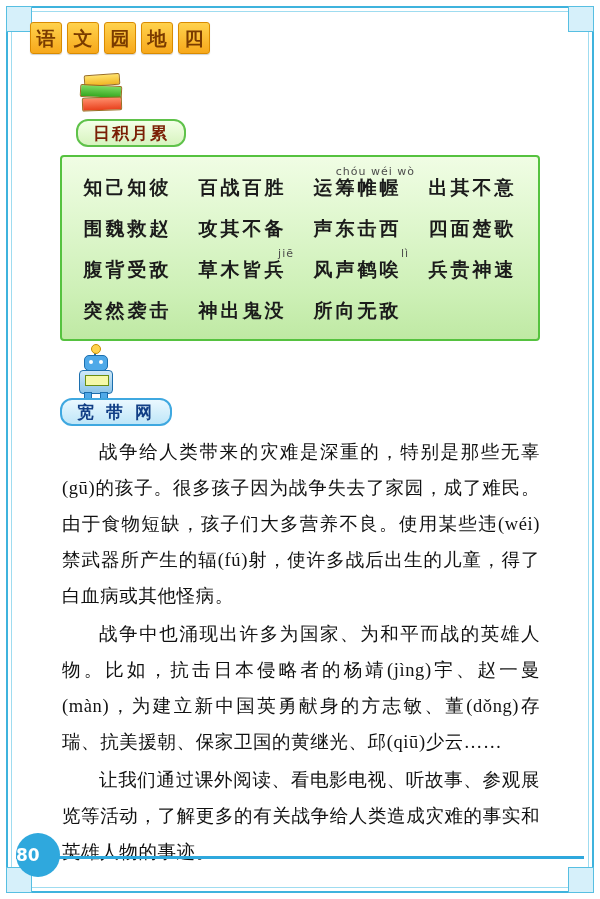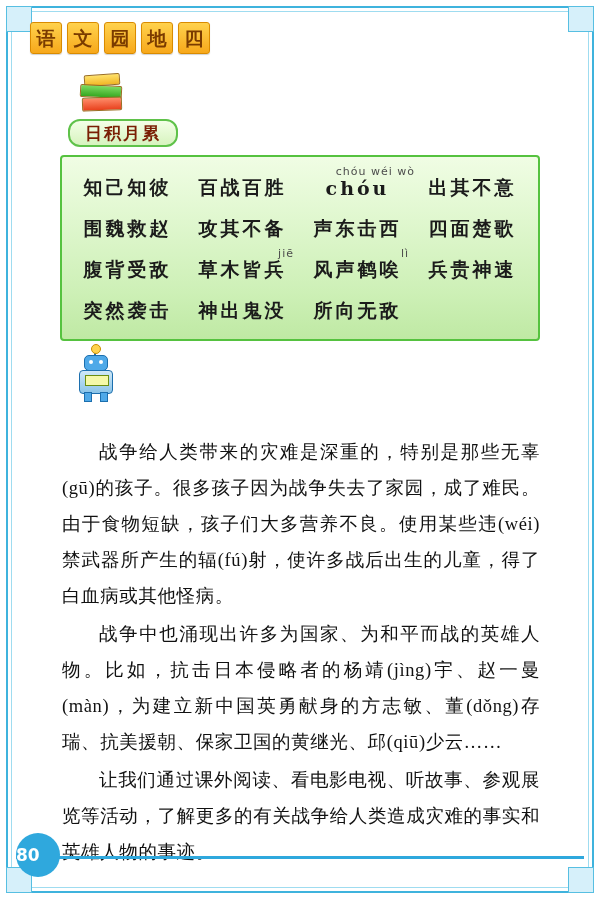--- a/index.html
+++ b/index.html
@@ -93,21 +93,21 @@
     box-sizing: border-box;
     border-radius: 12px;
     border: 2px solid #5fc24a;
     background: linear-gradient(#f3ffe7, #d7f3bf);
     color: #7a1f05;
     font-weight: bold;
     text-align: center;
     font-family: "DejaVu Sans", sans-serif;
   }
   .tag.jiyue {
-    left: 68px;
+    left: 76px;
     top: 119px;
     width: 110px;
     height: 28px;
     line-height: 25px;
     font-size: 17px;
     letter-spacing: 2px;
   }
 
   .idiom-box {
     position: absolute;
@@ -312,21 +312,21 @@
       <div class="idiom-cell">
         <span class="pinyin"></span>
         <span class="idiom-text">知己知彼</span>
       </div>
       <div class="idiom-cell">
         <span class="pinyin"></span>
         <span class="idiom-text">百战百胜</span>
       </div>
       <div class="idiom-cell">
         <span class="pinyin">chóu wéi wò</span>
-        <span class="idiom-text">chóu</span>
+        <span class="idiom-text">运筹帷幄</span>
       </div>
 
       <div class="idiom-cell">
         <span class="pinyin"></span>
         <span class="idiom-text">出其不意</span>
       </div>
       <div class="idiom-cell">
         <span class="pinyin"></span>
         <span class="idiom-text">围魏救赵</span>
       </div>
@@ -382,20 +382,21 @@
       <div class="robot-eye l"></div>
       <div class="robot-eye r"></div>
     </div>
     <div class="robot-body">
       <div class="robot-screen"></div>
     </div>
     <div class="robot-leg l"></div>
     <div class="robot-leg r"></div>
   </div>
 
+  <div class="tag kuandai">宽 带 网</div>
 
   <div class="body-text">
     <p>战争给人类带来的灾难是深重的，特别是那些无辜(gū)的孩子。很多孩子因为战争失去了家园，成了难民。由于食物短缺，孩子们大多营养不良。使用某些违(wéi)禁武器所产生的辐(fú)射，使许多战后出生的儿童，得了白血病或其他怪病。</p>
     <p>战争中也涌现出许多为国家、为和平而战的英雄人物。比如，抗击日本侵略者的杨靖(jìng)宇、赵一曼(màn)，为建立新中国英勇献身的方志敏、董(dǒng)存瑞、抗美援朝、保家卫国的黄继光、邱(qiū)少云……</p>
     <p>让我们通过课外阅读、看电影电视、听故事、参观展览等活动，了解更多的有关战争给人类造成灾难的事实和英雄人物的事迹。</p>
   </div>
 
   <div class="bottom-rule"></div>
   <div class="page-num">80</div>
 </div>

